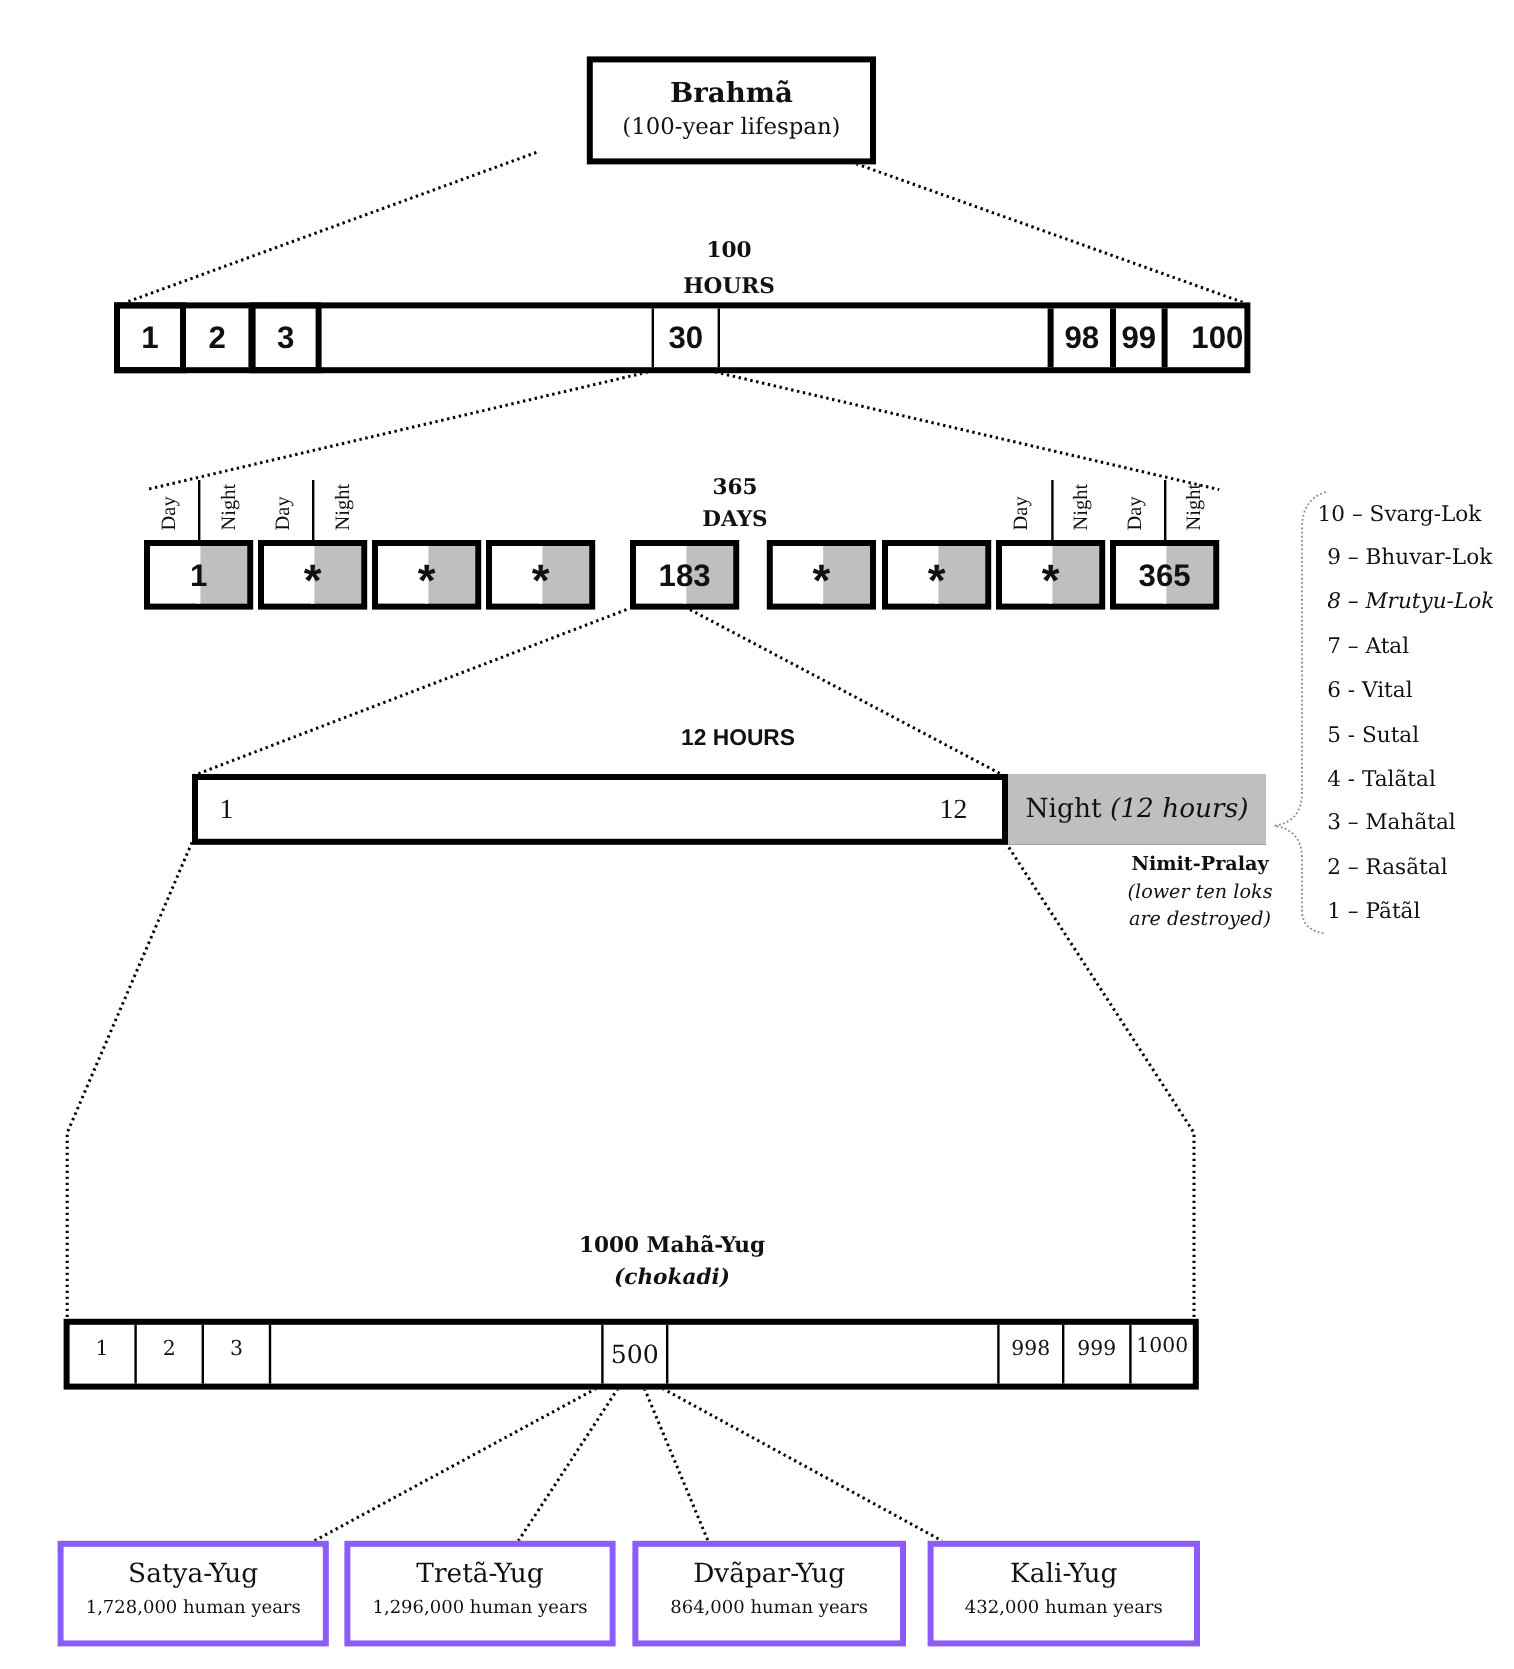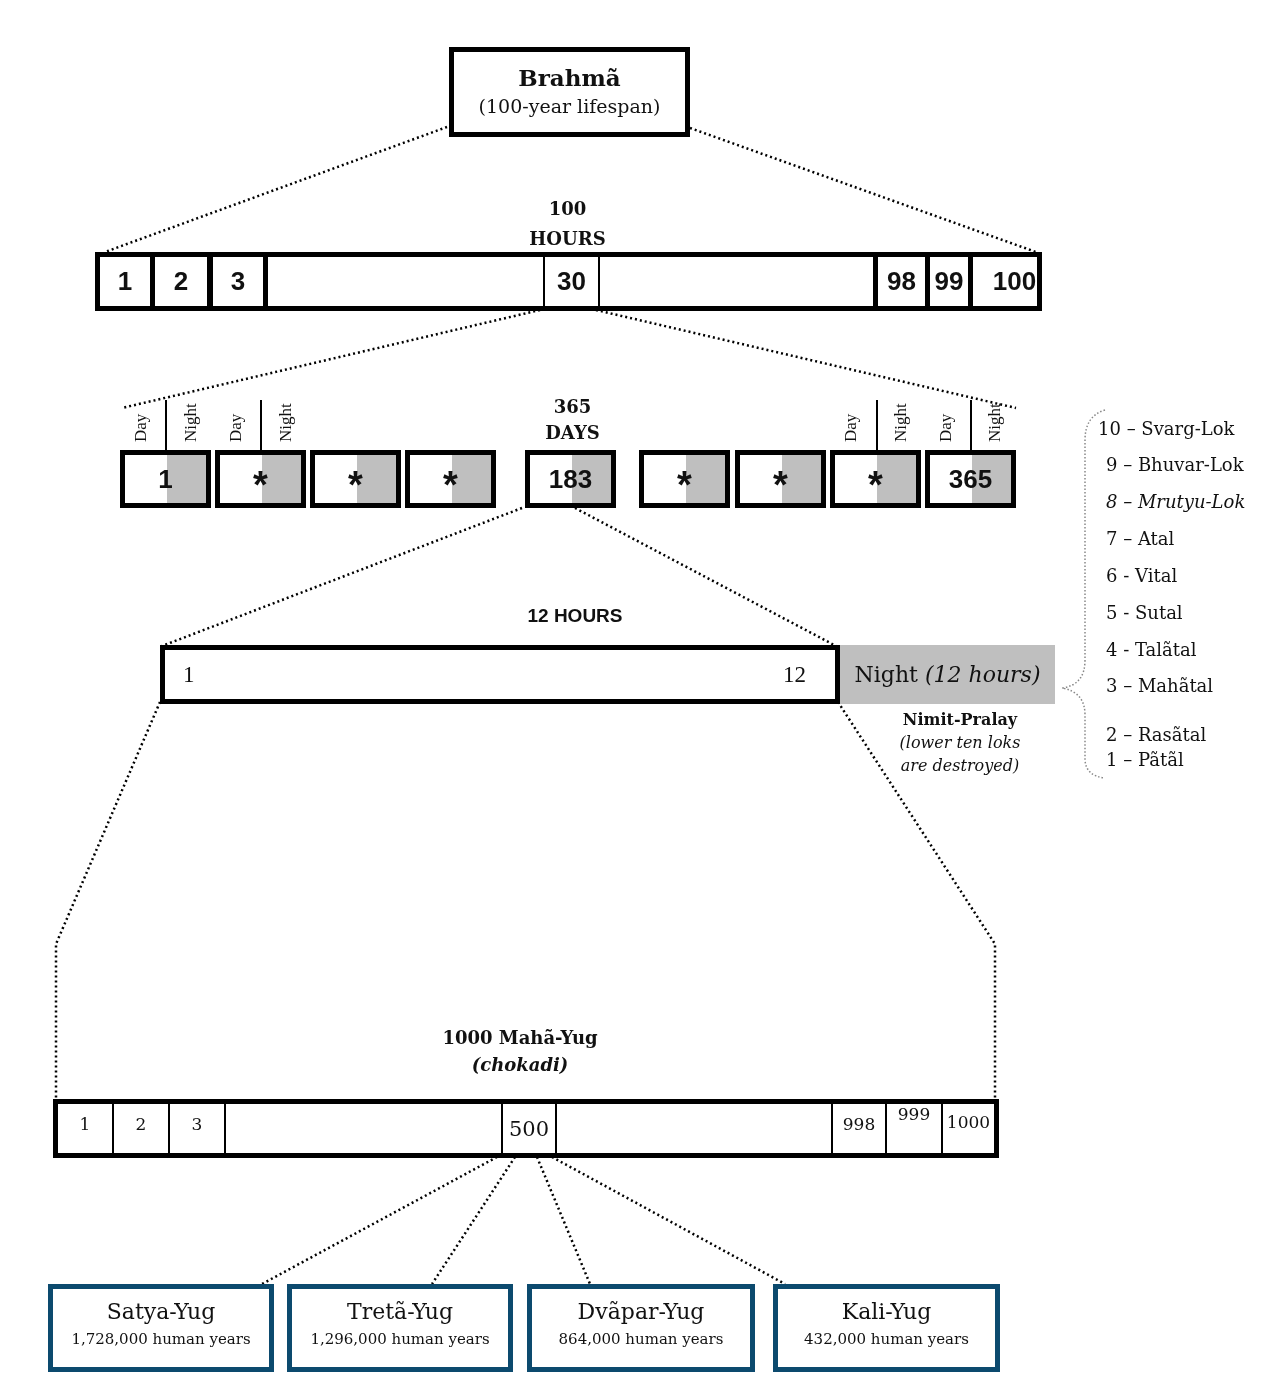--- a/index.html
+++ b/index.html
@@ -3,35 +3,35 @@
 <meta charset="utf-8">
 <style>
   html, body { margin: 0; padding: 0; background: #ffffff; }
   body { width: 1262px; height: 1391px; position: relative; overflow: hidden;
          font-family: "DejaVu Serif", serif; color: #111; }
   .abs { position: absolute; box-sizing: border-box; }
   svg.lines { position: absolute; left: 0; top: 0; }
   .box { border: 5px solid #000; background: #fff; }
   .bold { font-weight: bold; }
   .ital { font-style: italic; }
-  .center { text-align: center; }
+  .center { text-align: center; margin-left: 40px; }
   .cond { font-family: "Liberation Sans", sans-serif; font-weight: bold; }
   .cell { position: absolute; top: 0; height: 100%; box-sizing: border-box;
           display: flex; align-items: center; justify-content: center; }
   .daybox { position: absolute; top: 450px; height: 58px; border: 5px solid #000; box-sizing: border-box;
             background: linear-gradient(to right, #fff 0%, #fff 50%, #bfbfbf 50%, #bfbfbf 100%); }
   .daybox .divider { position: absolute; left: calc(50% - 2px); top: 0; bottom: 0; width: 3px; background: #fff; }
   .daybox .lbl { position: absolute; left: 0; right: 0; top: 0; bottom: 0; display: flex; align-items: center;
                  justify-content: center; font-family: "Liberation Sans", sans-serif; font-weight: bold; font-size: 26px; }
   .daybox .lbl.star { font-size: 38px; padding-top: 12px; }
   .vlabel { position: absolute; font-family: "Liberation Serif", serif; font-size: 17px; transform: rotate(-90deg);
             transform-origin: left top; white-space: nowrap; }
   .tick { position: absolute; width: 1.5px; background: #000; }
   .lok { position: absolute; left: 1098px; font-size: 18px; white-space: nowrap; font-family: "DejaVu Serif", serif; }
-  .yug { position: absolute; top: 1284px; height: 88px; border: 5px solid #0c4a6e; box-sizing: border-box; background:#fff;
+  .yug { position: absolute; top: 1284px; height: 88px; border: 5px solid #8b5cf6; box-sizing: border-box; background:#fff;
          text-align: center; }
   .yug .nm { font-size: 22px; margin-top: 10px; }
   .yug .yr { font-size: 15px; margin-top: 6px; }
 </style>
 </head>
 <body>
 
 <svg class="lines" width="1262" height="1391">
   <g stroke="#000" stroke-width="2.5" stroke-dasharray="2,3" fill="none">
     <line x1="447" y1="127" x2="105" y2="252"></line>
@@ -145,21 +145,21 @@
   </div>
 
 <div class="lok" style="top:418px;">10 – Svarg-Lok</div>
 <div class="lok" style="top:454px; left:1106px;">9 – Bhuvar-Lok</div>
 <div class="lok" style="top:491px; left:1106px;font-style:italic;">8 – Mrutyu-Lok</div>
 <div class="lok" style="top:528px; left:1106px;">7 – Atal</div>
 <div class="lok" style="top:565px; left:1106px;">6 - Vital</div>
 <div class="lok" style="top:602px; left:1106px;">5 - Sutal</div>
 <div class="lok" style="top:639px; left:1106px;">4 - Talãtal</div>
 <div class="lok" style="top:675px; left:1106px;">3 – Mahãtal</div>
-<div class="lok" style="top:712px; left:1106px;margin-top:12px;">2 – Rasãtal</div>
+<div class="lok" style="top:712px; left:1106px;">2 – Rasãtal</div>
 <div class="lok" style="top:749px; left:1106px;">1 – Pãtãl</div>
 
 <div class="abs cond center" style="left:470px; top:605px; width:210px; font-size:19px;">12 HOURS</div>
 
 <div class="abs" style="left:160px; top:645px; width:895px; height:59px; border:5px solid #000; background:#fff;">
   <div class="abs" style="left:18px; top:12px; font-family:'Liberation Serif',serif; font-size:23px;">1</div>
   <div class="abs" style="left:618px; top:12px; font-family:'Liberation Serif',serif; font-size:23px;">12</div>
   <div class="abs" style="left:670px; top:-5px; width:220px; height:59px; border-left:5px solid #000; background:#bfbfbf; display:flex; align-items:center; justify-content:center; font-size:22px;">
     <span>Night</span>&nbsp;<span class="ital">(12 hours)</span>
   </div>
@@ -185,21 +185,21 @@
     </div>
   <div class="cell" style="left:112px; width:56px; border-right:2px solid #000; align-items:flex-start; padding-top:10px;">
       <span>3</span>
     </div>
   <div class="cell" style="left:443px; width:56px; border-left:2px solid #000; border-right:2px solid #000; font-size:21px;">
       <span>500</span>
     </div>
   <div class="cell" style="left:773px; width:56px; border-left:2px solid #000; border-right:2px solid #000; align-items:flex-start; padding-top:10px;">
       <span>998</span>
     </div>
-  <div class="cell" style="left:829px; width:56px; border-right:2px solid #000; align-items:flex-start; ">
+  <div class="cell" style="left:829px; width:56px; border-right:2px solid #000; align-items:flex-start; padding-top:10px;">
       <span>999</span>
     </div>
   <div class="cell" style="left:885px; width:51px; align-items:flex-start; padding-top:8px;">
       <span>1000</span>
     </div>
 </div>
 
 <div class="yug" style="left:48px; width:226px;">
   <div class="nm">Satya-Yug</div>
   <div class="yr">1,728,000 human years</div>

